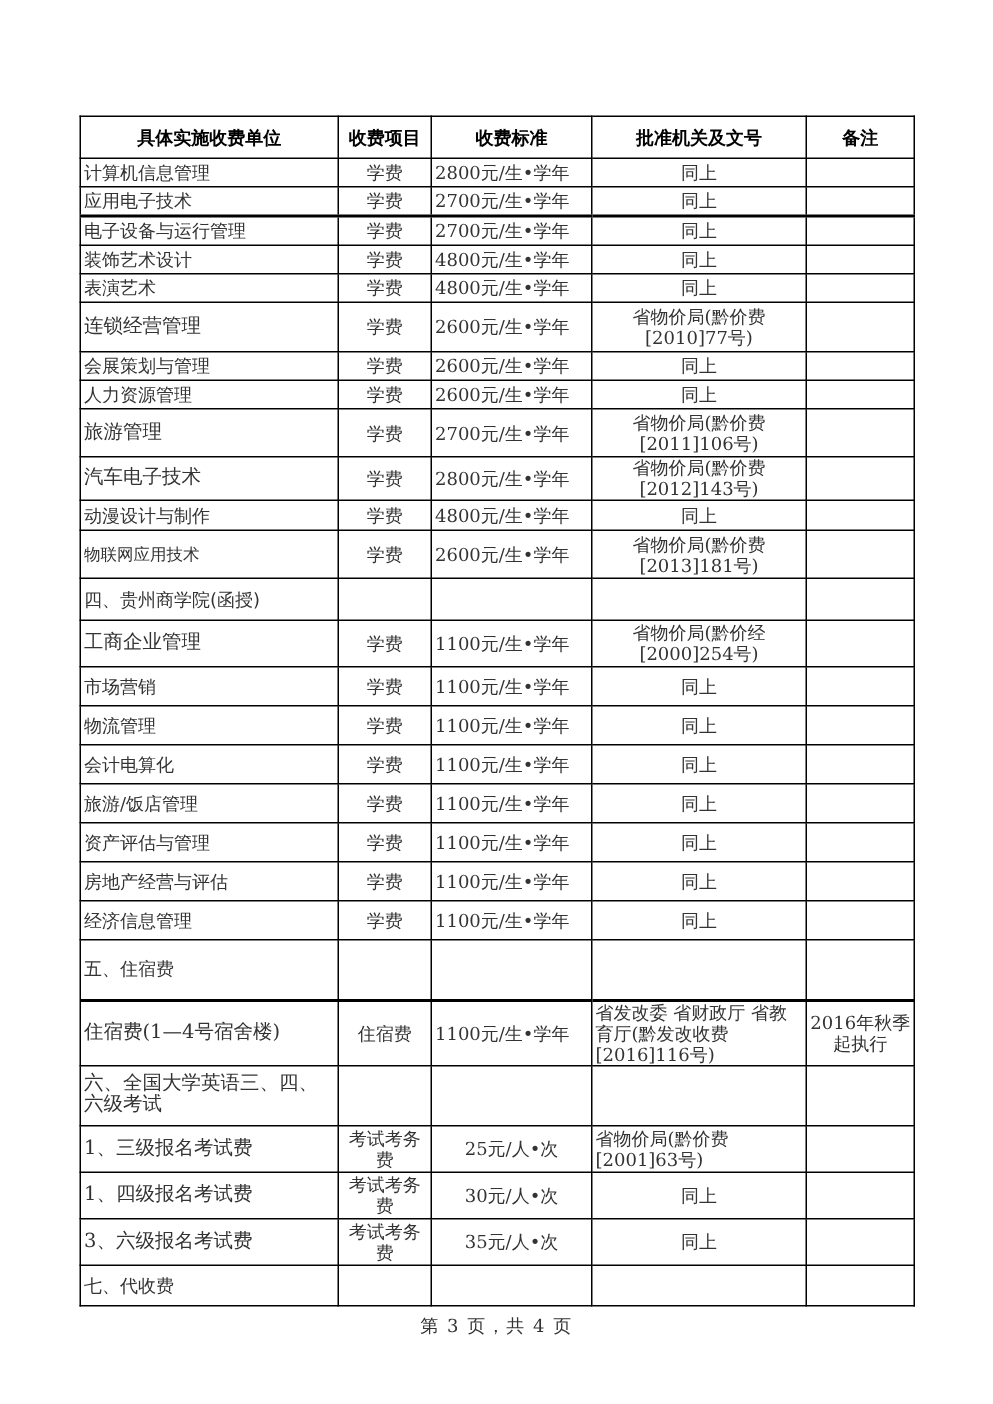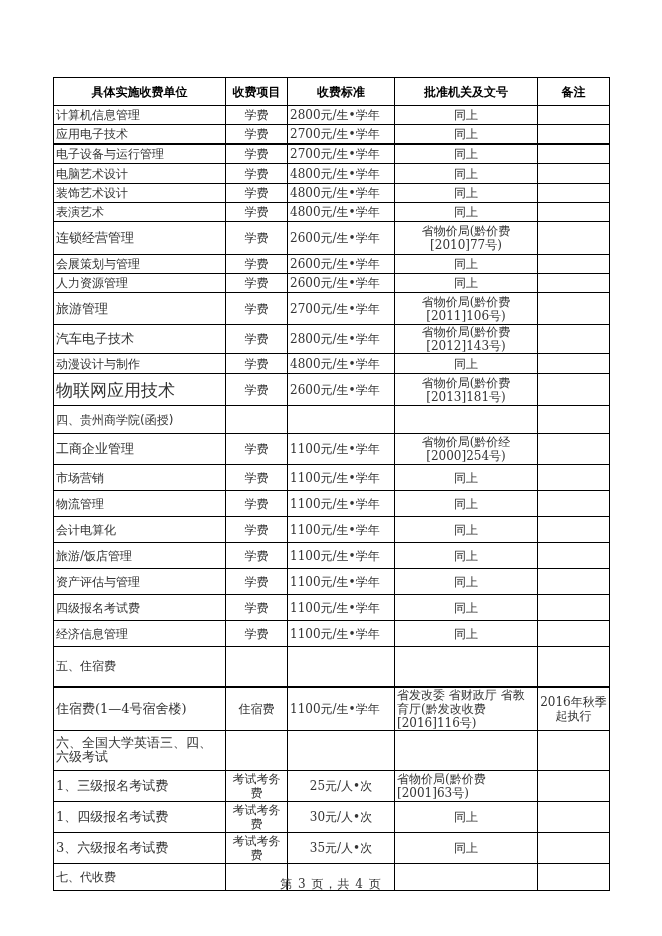--- a/index.html
+++ b/index.html
@@ -68,27 +68,20 @@
           <td class="auth">同上</td>
           <td class="note"></td>
         </tr>
         <tr class="thick-top" style="height: 20px;">
           <td class="name">电子设备与运行管理</td>
           <td class="item">学费</td>
           <td class="std">2700元/生•学年</td>
           <td class="auth">同上</td>
           <td class="note"></td>
         </tr>
-        <tr style="height: 20px;">
-          <td class="name">电脑艺术设计</td>
-          <td class="item">学费</td>
-          <td class="std">4800元/生•学年</td>
-          <td class="auth">同上</td>
-          <td class="note"></td>
-        </tr>
         <tr style="height: 19px;">
           <td class="name">装饰艺术设计</td>
           <td class="item">学费</td>
           <td class="std">4800元/生•学年</td>
           <td class="auth">同上</td>
           <td class="note"></td>
         </tr>
         <tr style="height: 19px;">
           <td class="name">表演艺术</td>
           <td class="item">学费</td>
@@ -132,21 +125,21 @@
           <td class="note"></td>
         </tr>
         <tr style="height: 20px;">
           <td class="name">动漫设计与制作</td>
           <td class="item">学费</td>
           <td class="std">4800元/生•学年</td>
           <td class="auth">同上</td>
           <td class="note"></td>
         </tr>
         <tr style="height: 32px;">
-          <td class="name" style="font-size: 17px;">物联网应用技术</td>
+          <td class="name" style="font-size: 11px;">物联网应用技术</td>
           <td class="item">学费</td>
           <td class="std">2600元/生•学年</td>
           <td class="auth">省物价局(黔价费[2013]181号)</td>
           <td class="note"></td>
         </tr>
         <tr style="height: 28px;">
           <td class="section">四、贵州商学院(函授)</td>
           <td></td>
           <td></td>
           <td></td>
@@ -188,21 +181,21 @@
           <td class="note"></td>
         </tr>
         <tr style="height: 26px;">
           <td class="name">资产评估与管理</td>
           <td class="item">学费</td>
           <td class="std">1100元/生•学年</td>
           <td class="auth">同上</td>
           <td class="note"></td>
         </tr>
         <tr style="height: 26px;">
-          <td class="name">四级报名考试费</td>
+          <td class="name">房地产经营与评估</td>
           <td class="item">学费</td>
           <td class="std">1100元/生•学年</td>
           <td class="auth">同上</td>
           <td class="note"></td>
         </tr>
         <tr style="height: 26px;">
           <td class="name">经济信息管理</td>
           <td class="item">学费</td>
           <td class="std">1100元/生•学年</td>
           <td class="auth">同上</td>

